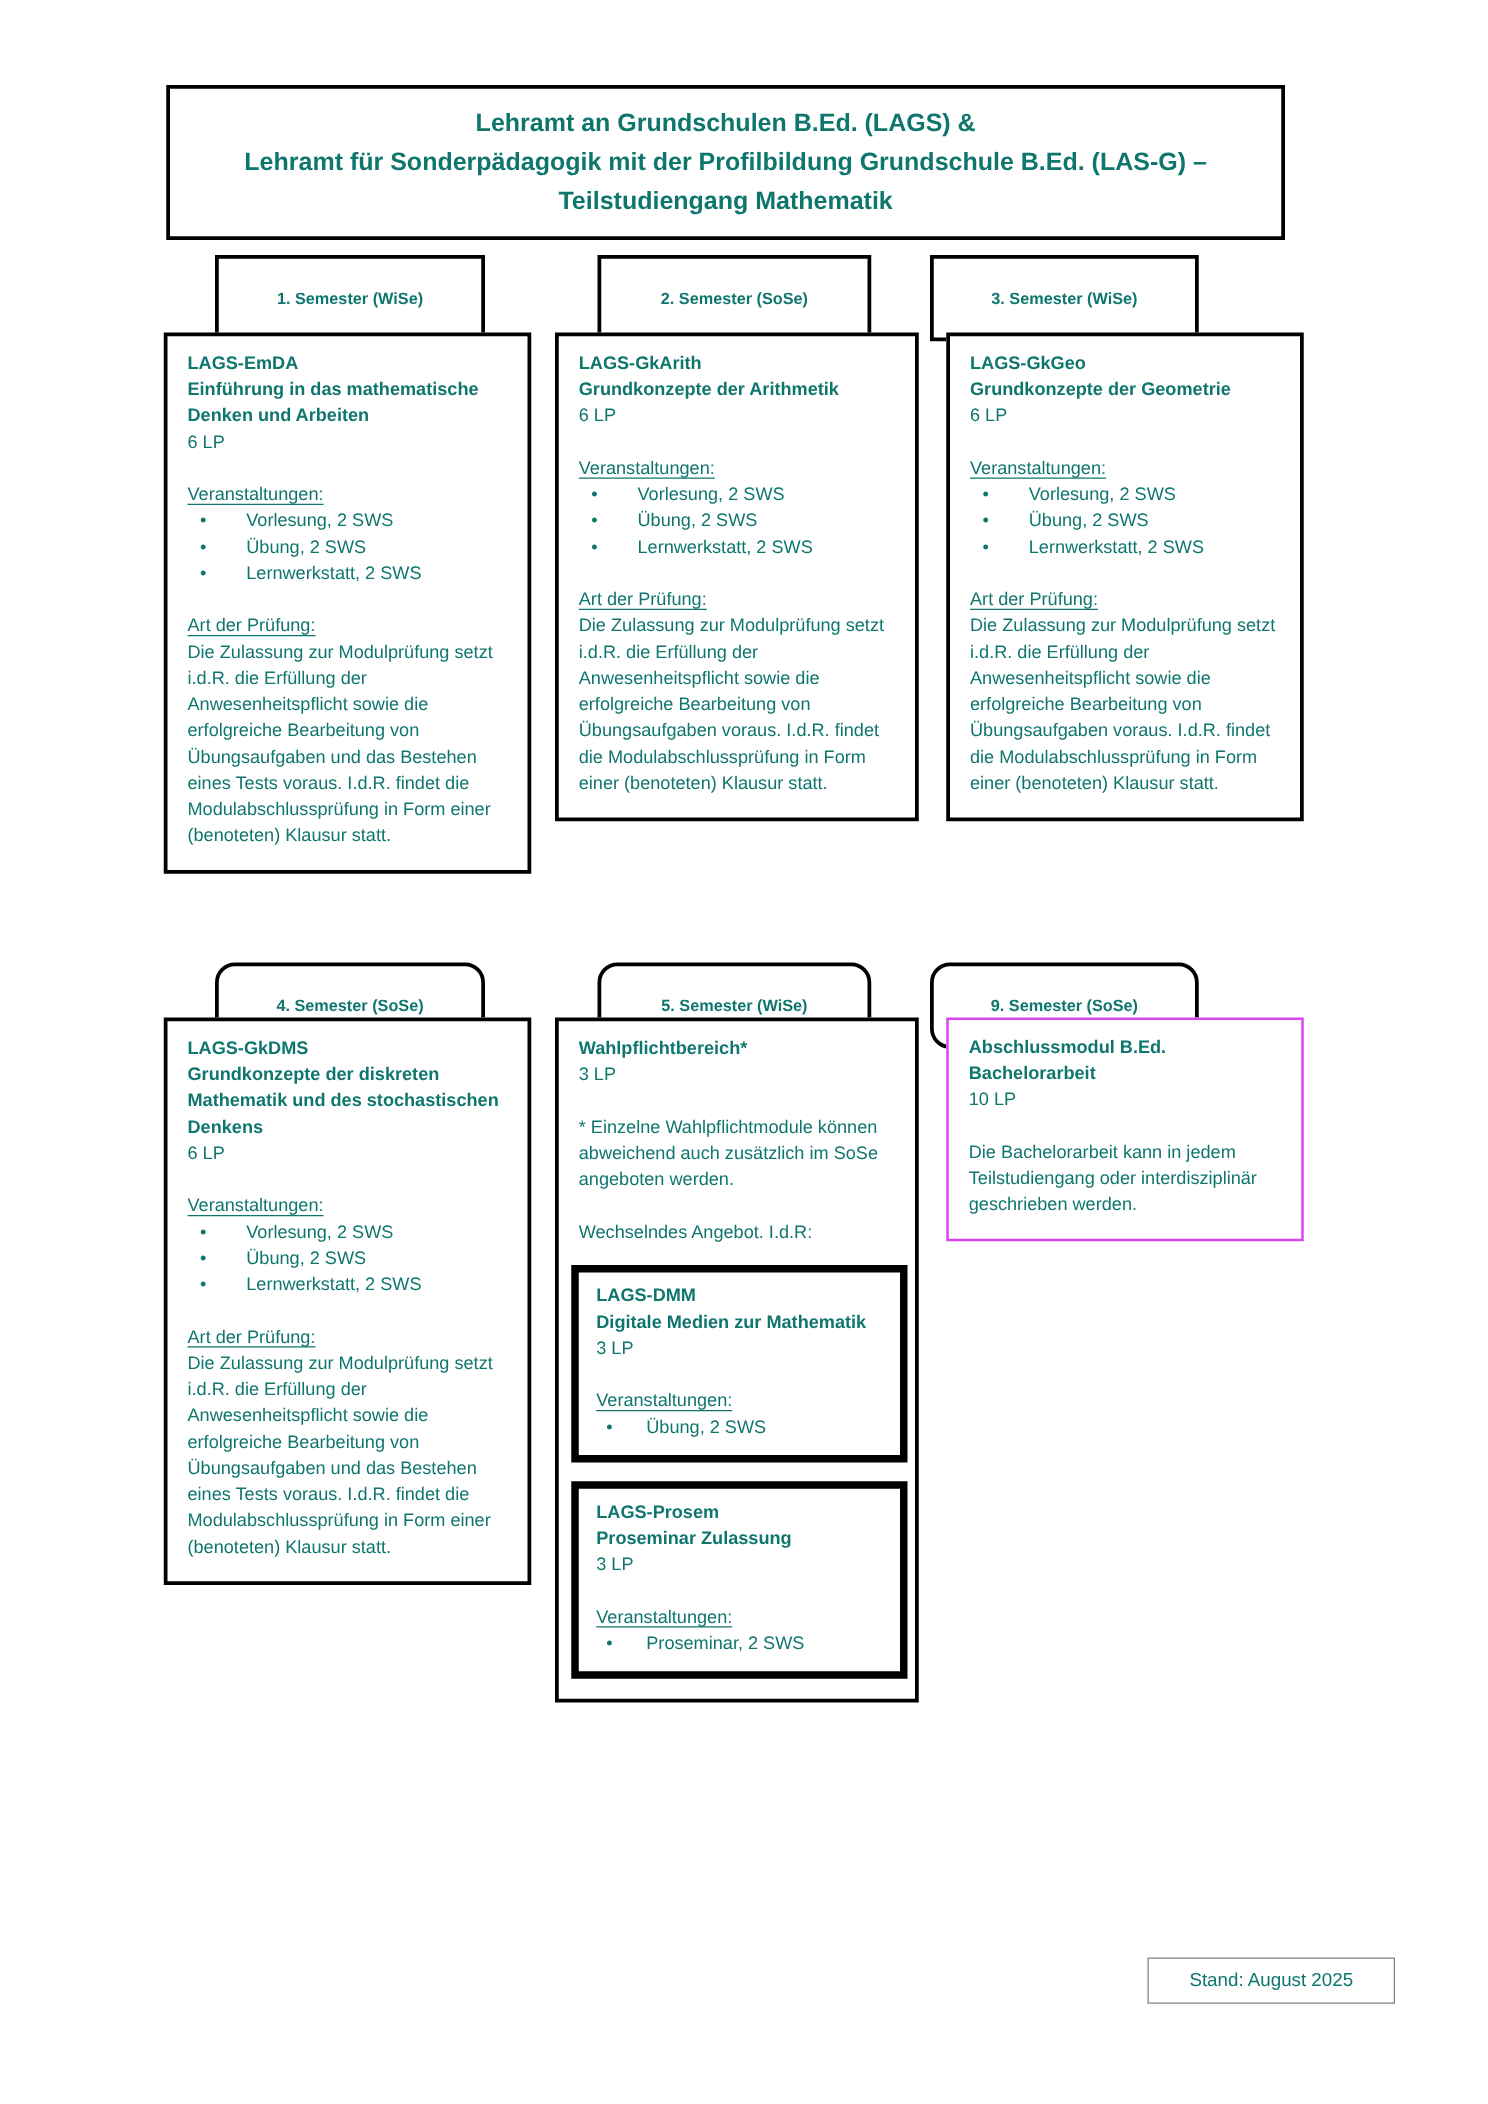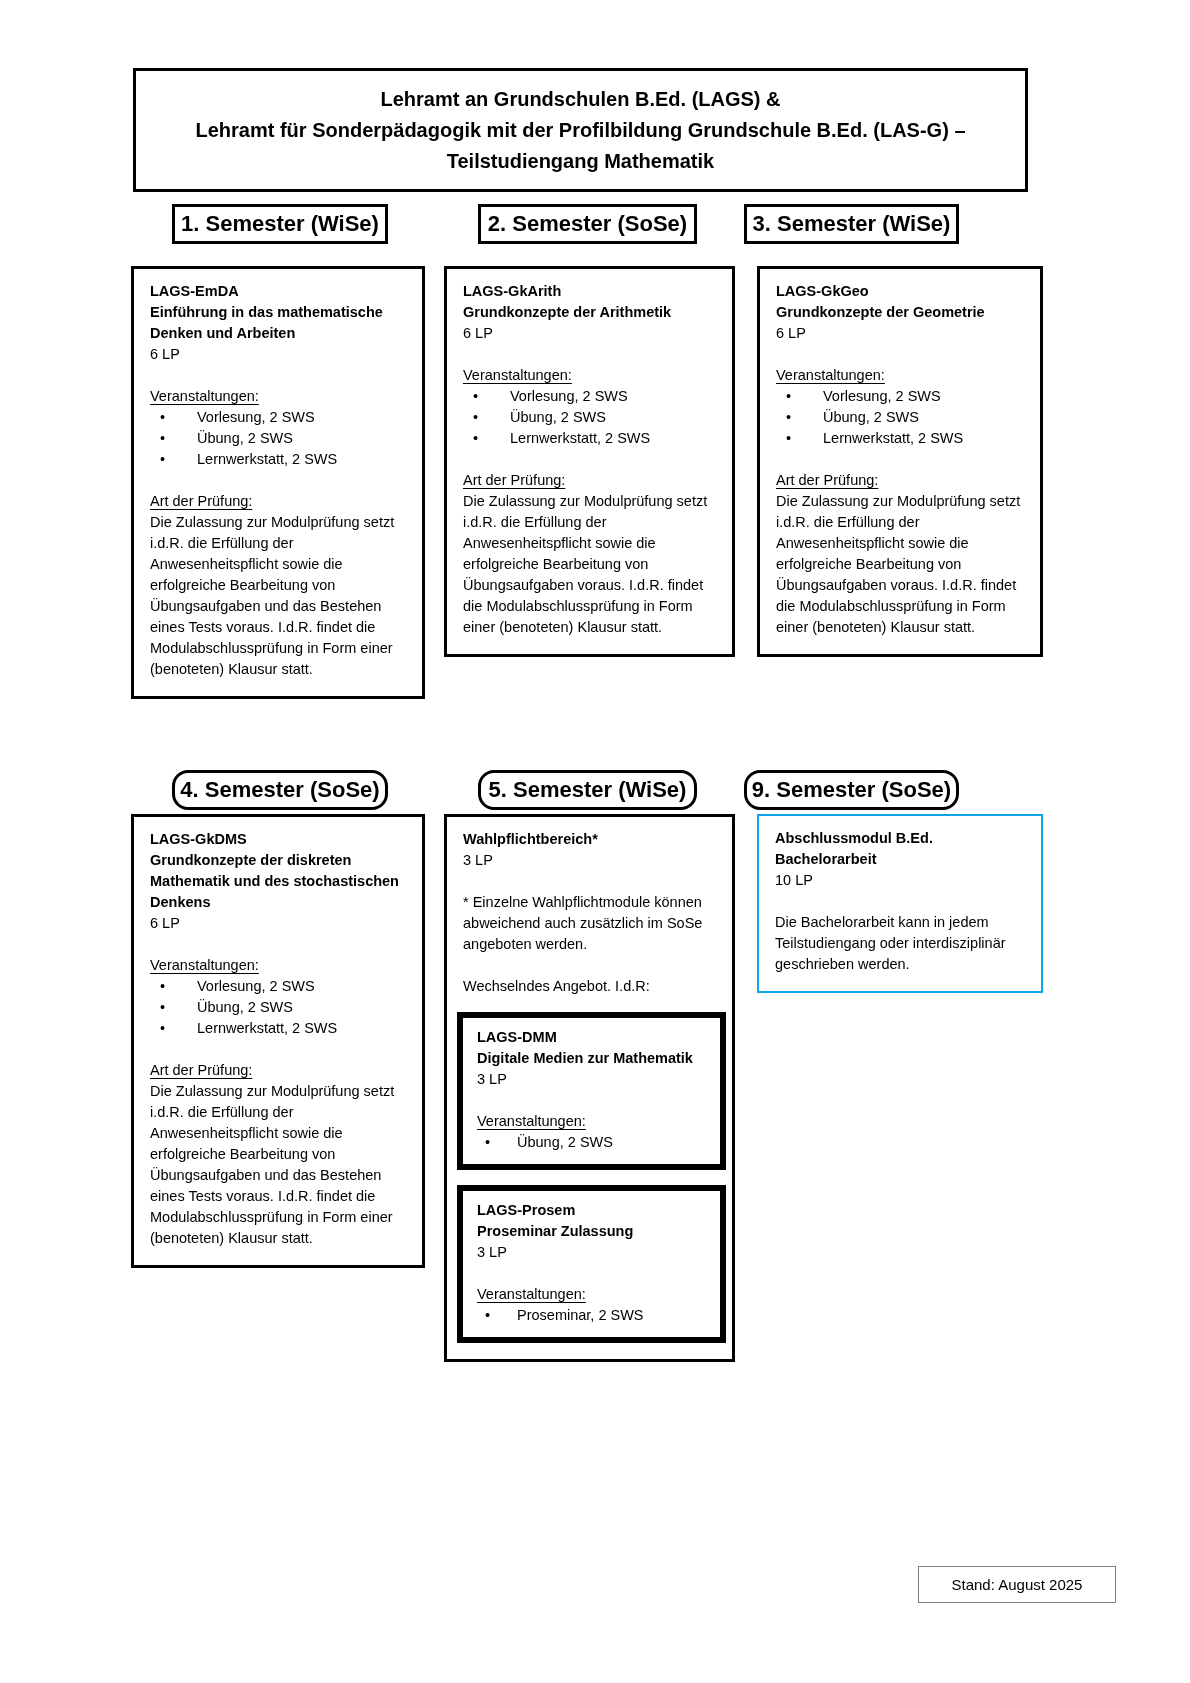--- a/index.html
+++ b/index.html
@@ -2,54 +2,54 @@
 <html lang="de"><head>
 <meta charset="utf-8">
 <style>
   html,body { margin:0; padding:0; background:#ffffff; }
   .page {
     position:relative;
     width:1190px;
     height:1683px;
     background:#ffffff;
     font-family:"Liberation Sans", sans-serif;
-    color:#000000;
+    color:#0f766e;
     overflow:hidden;
   }
   .title-box {
     position:absolute;
     left:133px; top:68px; width:895px;
     box-sizing:border-box;
     border:3px solid #000;
     text-align:center;
     padding:13px 8px 12px 8px;
     font-size:20px;
     font-weight:bold;
     line-height:31px;
   }
   .sem-header {
     position:absolute;
     box-sizing:border-box;
     border:3px solid #000;
     text-align:center;
-    font-size:22px;
+    font-size:13px;
     font-weight:bold;
-    padding:4px 2px;
+    padding:24px 2px;
     background:#fff;
   }
   .card {
     position:absolute;
     box-sizing:border-box;
     border:3px solid #000;
     background:#fff;
     padding:12px 12px 16px 16px;
     font-size:14.5px;
     line-height:21px;
   }
-  .card--gray { border:2px solid #0ea5e9; }
+  .card--gray { border:2px solid #d946ef; }
   .bold { font-weight:bold; }
   .section-label {
     margin-top:21px;
     text-decoration:underline;
     text-underline-offset:3px;
   }
   .bullet { position:relative; padding-left:47px; }
   .bullet::before { content:"\2022"; position:absolute; left:10px; }
   .note { margin-top:21px; }
   .subcard {

